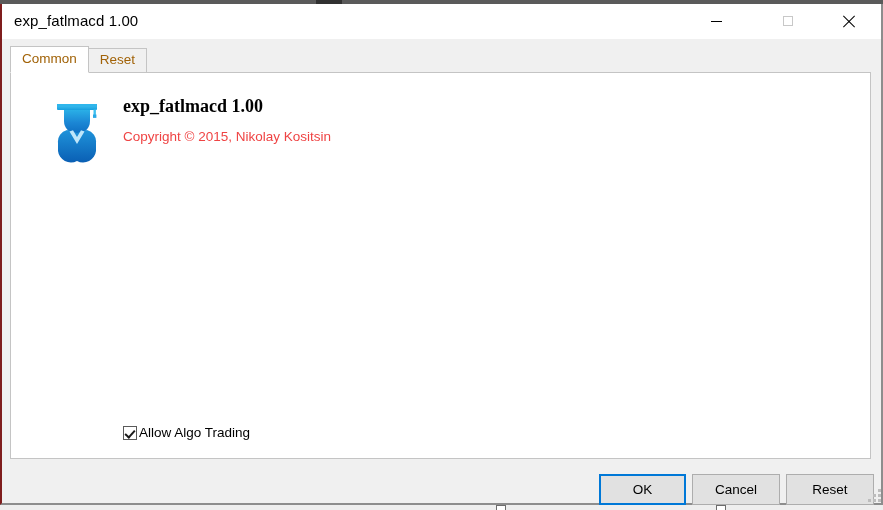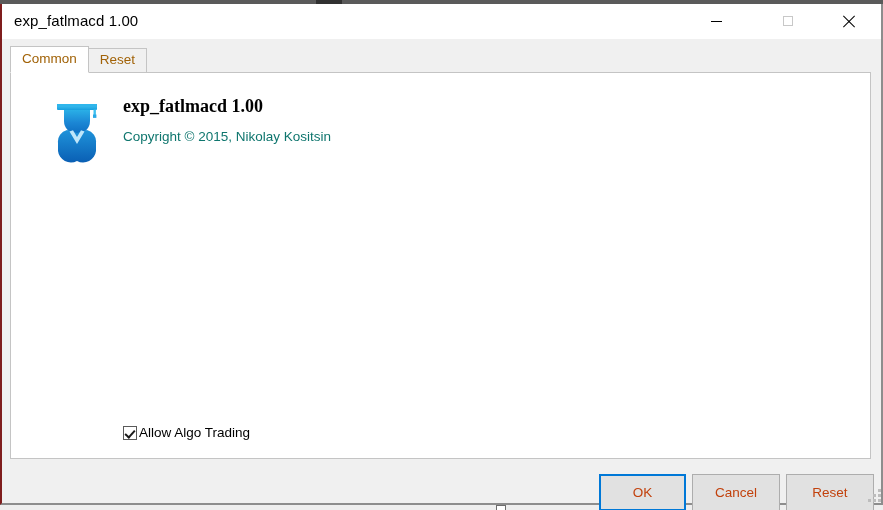--- a/index.html
+++ b/index.html
@@ -186,21 +186,21 @@
     font-weight: bold;
     font-size: 18px;
     color: #000000;
     white-space: nowrap;
   }
   #ea-copyright {
     position: absolute;
     left: 112px;
     top: 56px;
     font-size: 13.5px;
-    color: #0f766e;
+    color: #ef4444;
     white-space: nowrap;
   }
 
   
   #algo-row {
     position: absolute;
     left: 112px;
     top: 352px;
     display: flex;
     align-items: center;
@@ -230,27 +230,27 @@
     margin-left: 2px;
     font-size: 13.5px;
     color: #000000;
     white-space: nowrap;
   }
 
   
   .dlgbtn {
     position: absolute;
     top: 470px;
-    height: 37px;
+    height: 31px;
     background: #e1e1e1;
     border: 1px solid #adadad;
     box-sizing: border-box;
     font-family: "Liberation Sans", sans-serif;
     font-size: 13.5px;
-    color: #c2410c;
+    color: #000000;
     cursor: default;
     padding: 0;
     display: flex;
     align-items: center;
     justify-content: center;
   }
   #btn-ok {
     left: 597px;
     width: 87px;
     border: 2px solid #0078d7;

